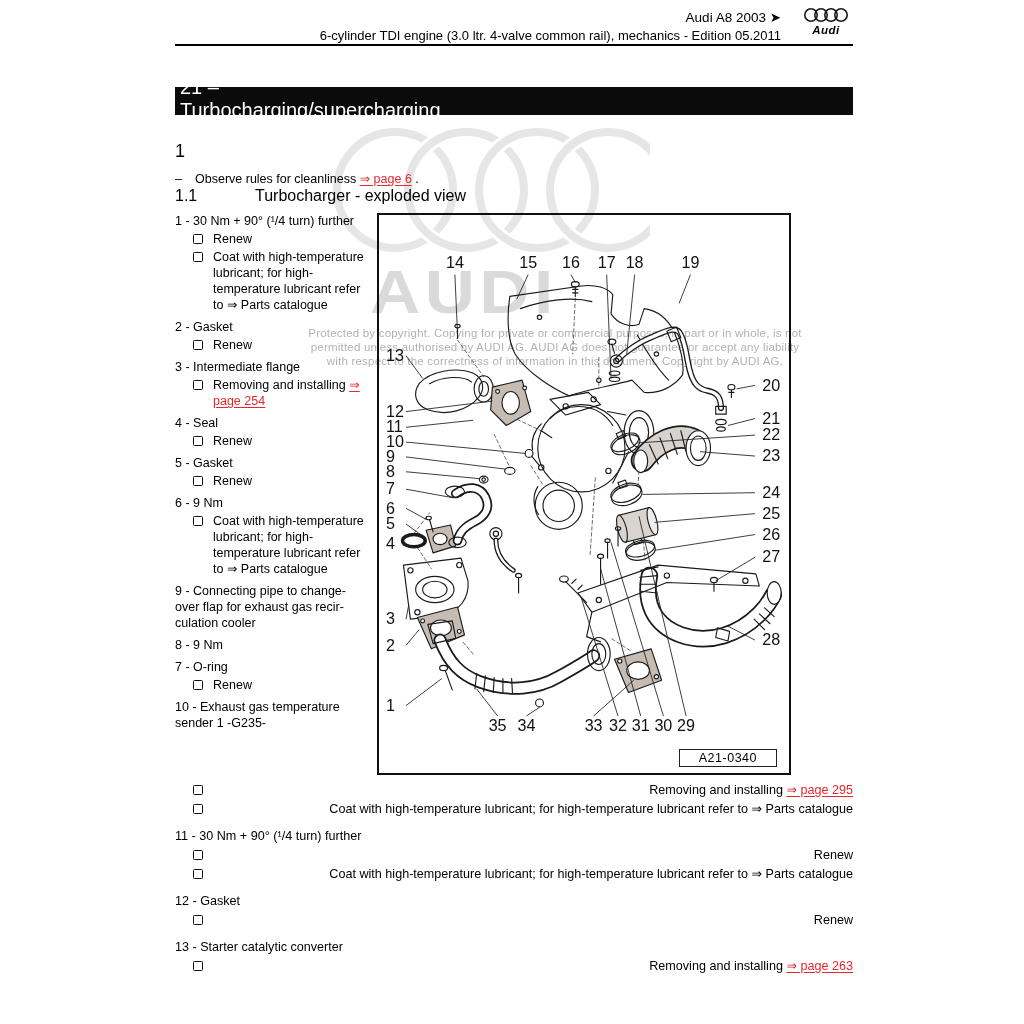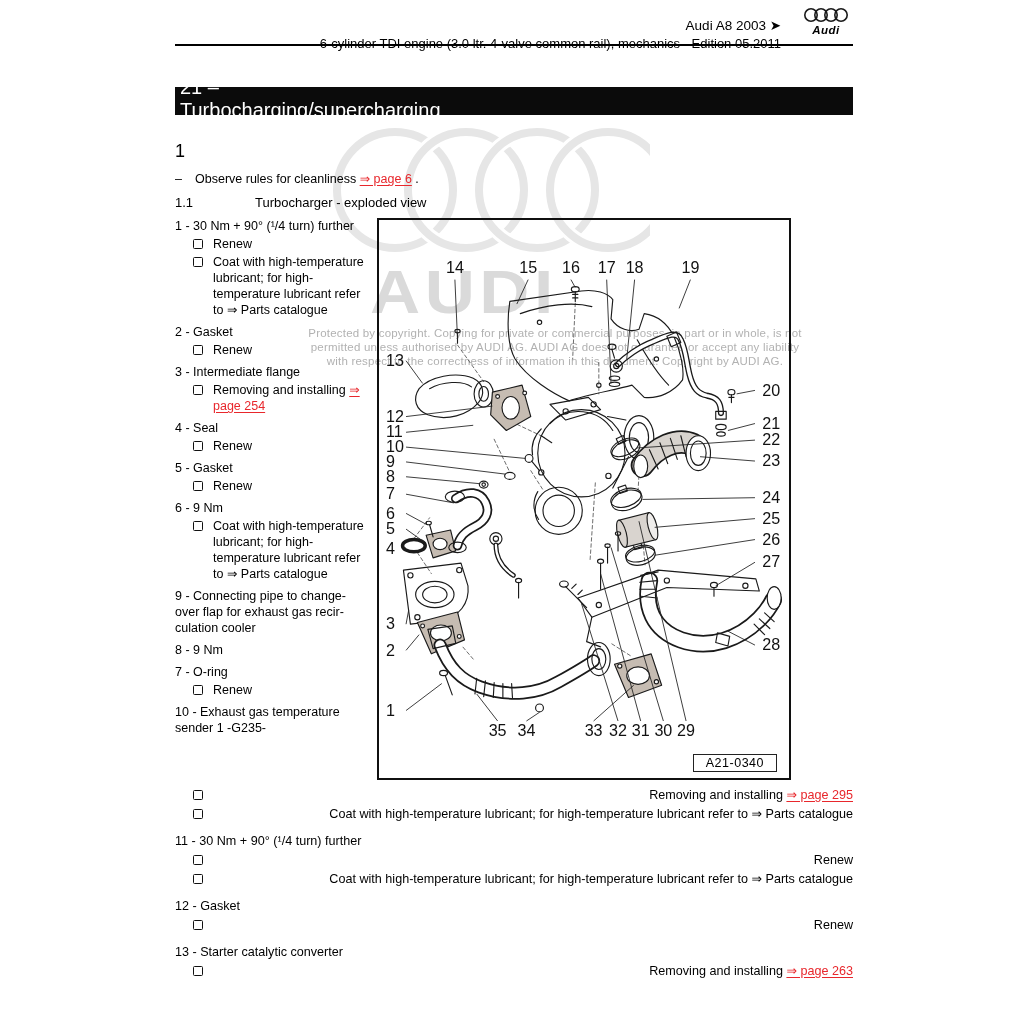--- a/index.html
+++ b/index.html
@@ -13,59 +13,59 @@
   .wm-audi{left:370px;top:256px;font-size:62px;font-weight:bold;color:#dadada;
            letter-spacing:4px;transform:scaleX(1.12);transform-origin:left top;white-space:nowrap;}
   .wm-copy{left:252px;top:326px;width:606px;text-align:center;font-size:11.5px;
            line-height:14px;color:#b2b2b2;letter-spacing:.2px;}
 
   
   .content{position:relative;z-index:1;margin-left:175px;width:678px;}
 
   
   .hdr{position:relative;height:46px;border-bottom:2px solid #000;box-sizing:border-box;}
-  .hdr-text{position:absolute;right:72px;top:17px;text-align:right;white-space:nowrap;}
+  .hdr-text{position:absolute;right:72px;top:9px;text-align:right;white-space:nowrap;}
   .hdr-line1{font-size:13.5px;margin-bottom:3px;}
   .hdr-line2{font-size:13px;}
   .hdr-logo{position:absolute;right:0;top:7px;width:54px;text-align:center;}
   .hdr-logo svg{display:block;margin:0 auto;}
   .hdr-brand{font-size:11.5px;font-weight:bold;font-style:italic;letter-spacing:.5px;margin-top:1px;}
 
   
   .banner{margin-top:41px;height:28px;background:#0b0b0b;color:#fff;
           display:flex;align-items:center;padding-left:5px;box-sizing:border-box;}
   .banner-inner{display:inline-flex;border-bottom:2px solid #fff;padding-bottom:2px;font-size:20px;flex-direction:column;}
   .bn-num{width:73px;flex:none;}
 
   
   .h1{display:flex;margin-top:26px;font-size:18px;line-height:21px;}
   .h1 .h-num{width:80px;flex:none;}
   .h1 .h-text{width:322px;hyphens:manual;}
   .note{display:flex;margin-top:9px;font-size:12.5px;line-height:16px;}
   .note-dash{width:20px;flex:none;}
-  .h2{display:flex;margin-top:8px;font-size:13px;}
+  .h2{display:flex;margin-top:0;font-size:16px;}
   .h2 .h-num{width:80px;flex:none;}
 
   
   .row{display:flex;margin-top:8px;align-items:flex-start;}
   .col-left{width:190px;flex:none;margin-right:12px;font-size:12.5px;line-height:16px;}
   .part{margin-bottom:6px;}
   .part-label{hyphens:manual;}
   .sub{display:flex;align-items:flex-start;margin-left:18px;margin-top:2px;}
   .cb{width:8px;height:8px;border:1.3px solid #111;border-radius:1.5px;flex:none;
       display:inline-block;margin:2.5px 10px 0 0;}
   .sub-text{hyphens:manual;}
   .red-link{color:#e8272c;text-decoration:underline;text-underline-offset:2px;cursor:pointer;}
 
   
   .figure{position:relative;width:414px;height:562px;box-sizing:border-box;
           border:2.5px solid #101010;flex:none;background:transparent;}
   .figure svg{display:block;width:100%;height:100%;}
   .fig-code{position:absolute;right:12px;bottom:6px;border:1.5px solid #222;
-            padding:0 12px;font-size:12.5px;letter-spacing:.5px;line-height:16px;background:transparent;}
+            padding:0 19px;font-size:12.5px;letter-spacing:.5px;line-height:16px;background:transparent;}
   .callout{font-family:"Liberation Sans",sans-serif;font-size:18.5px;fill:#111;}
   .leader{stroke:#222;stroke-width:1;}
 
   
   .bottom{margin-top:6px;font-size:12.6px;line-height:19px;}
   .bottom .part{margin-bottom:0;}
   .bottom .part-label{margin-top:8px;}
   .bottom .sub{margin-top:0;justify-content:space-between;}
   .bottom .cb{margin-top:4px;}
 </style>

